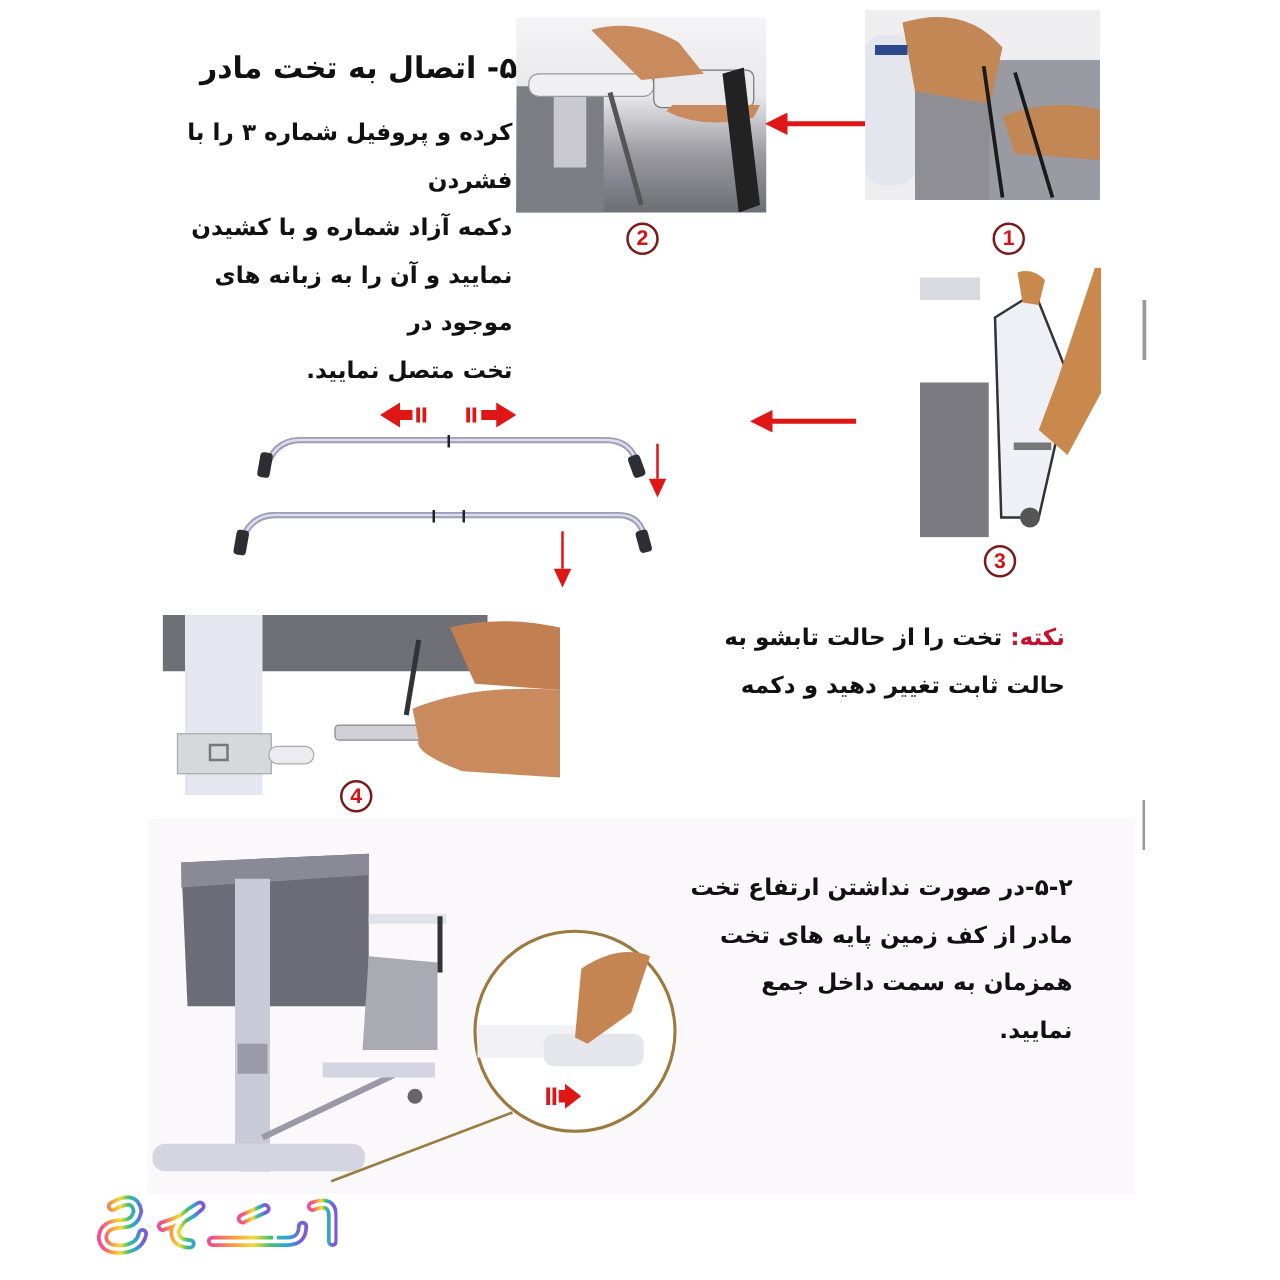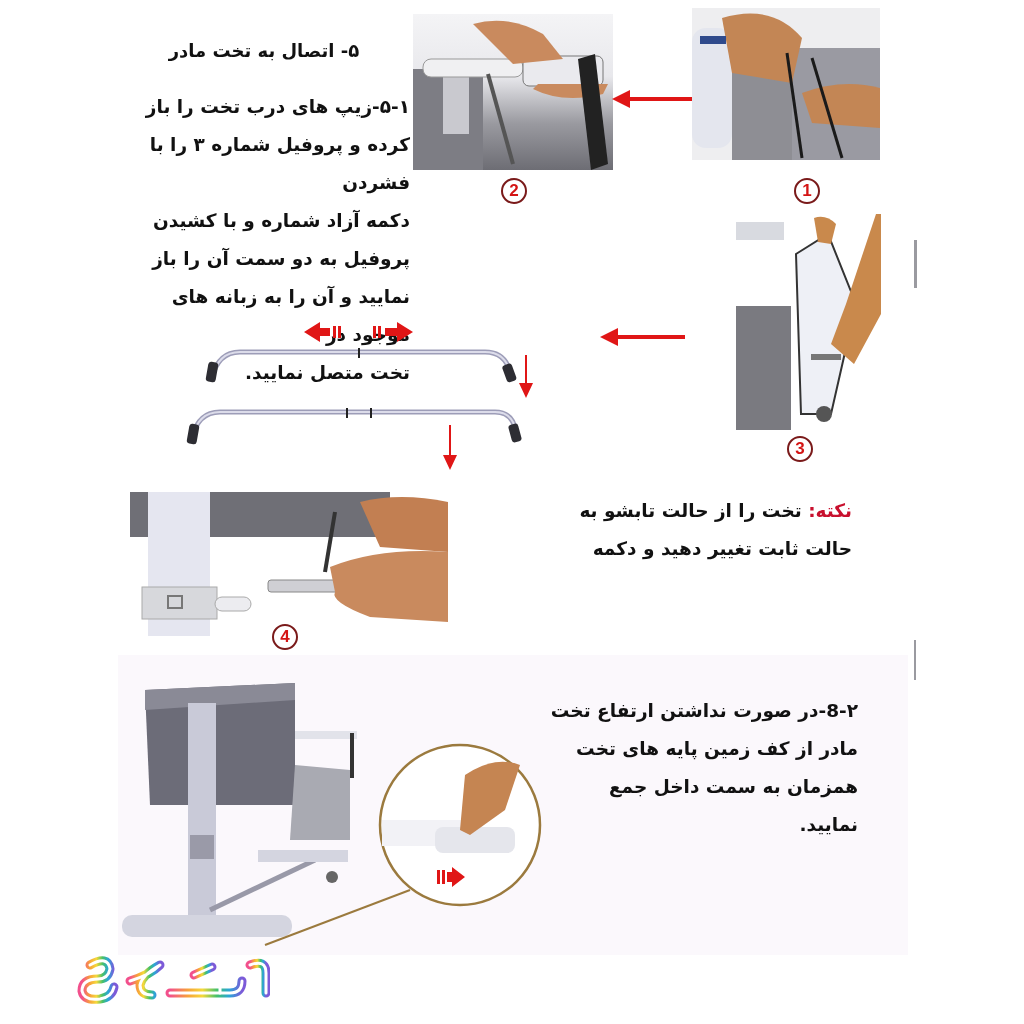--- a/index.html
+++ b/index.html
@@ -1,41 +1,39 @@
 <!DOCTYPE html>
 <html><head>
 <meta charset="utf-8">
 <style>
   * { box-sizing: border-box; margin: 0; padding: 0; }
   html, body { width: 1024px; height: 1024px; background: #ffffff; overflow: hidden; }
   body { position: relative; font-family: "DejaVu Sans", sans-serif; color: #111; }
   .abs { position: absolute; }
   .rtl { direction: rtl; text-align: right; }
-  .heading { font-weight: bold; font-size: 18px; text-align: center; }
+  .heading { font-weight: bold; font-size: 24px; }
   .para { font-weight: bold; font-size: 18.5px; line-height: 38px; }
   .note-label { color: #c8102e; }
   .badge {
     position: absolute; width: 26px; height: 26px; border-radius: 50%;
     border: 2px solid #7a1a1a; color: #d41414; font-weight: bold;
     font-size: 17px; display: flex; align-items: center; justify-content: center;
     font-family: "Liberation Sans", sans-serif; background: #fff;
   }
   .photo { position: absolute; overflow: hidden; }
   .lower-band { position: absolute; left: 118px; top: 655px; width: 790px; height: 300px; background: #fbf8fc; }
 </style>
 </head>
 <body>
 
 <div class="abs rtl heading" style="right:610px; top:40px; width:300px;">۵- اتصال به تخت مادر</div>
 
 <div class="abs rtl para" style="left:118px; top:88px; width:292px;">
-  <div>۵-۱-زیپ های درب تخت را باز</div>
   <div>کرده و پروفیل شماره ۳ را با فشردن</div>
   <div>دکمه آزاد شماره و با کشیدن</div>
-  <div>پروفیل به دو سمت آن را باز</div>
   <div>نمایید و آن را به زبانه های موجود در</div>
   <div>تخت متصل نمایید.</div>
 </div>
 
 <div class="photo" style="left:413px; top:14px; width:200px; height:156px; background:linear-gradient(180deg,#f4f4f6 0%,#e8e8ec 40%,#9a9aa0 70%,#6d6d74 100%);">
   <svg width="200" height="156" viewBox="0 0 200 156">
     <rect x="0" y="55" width="70" height="101" fill="#7d7d84"></rect>
     <rect x="30" y="50" width="26" height="70" fill="#c9c9cf"></rect>
     <rect x="10" y="45" width="100" height="18" rx="8" fill="#f0f0f2" stroke="#999"></rect>
     <rect x="110" y="42" width="80" height="30" rx="6" fill="#eaeaee" stroke="#777"></rect>
@@ -174,21 +172,21 @@
     <path d="M355 120 Q385 100 410 110 L395 155 L360 180 L350 175 Z" fill="#c58552"></path>
     <g>
       <rect x="327" y="215" width="3" height="14" fill="#e01616"></rect>
       <rect x="332" y="215" width="3" height="14" fill="#e01616"></rect>
       <polygon points="355,222 342,212 342,217 337,217 337,227 342,227 342,232" fill="#e01616"></polygon>
     </g>
   </svg>
 </div>
 
 <div class="abs rtl para" style="left:548px; top:692px; width:310px;">
-  <div>8-۲-در صورت نداشتن ارتفاع تخت</div>
+  <div>۵-۲-در صورت نداشتن ارتفاع تخت</div>
   <div>مادر از کف زمین پایه های تخت</div>
   <div>همزمان به سمت داخل جمع نمایید.</div>
 </div>
 
 <div class="abs" style="left:70px; top:945px; width:200px; height:70px;">
   <svg width="200" height="70" viewBox="0 0 200 70">
     <defs>
       <linearGradient id="lg" x1="0" y1="0" x2="1" y2="0">
         <stop offset="0" stop-color="#f2508c"></stop>
         <stop offset="0.25" stop-color="#f7a23a"></stop>

